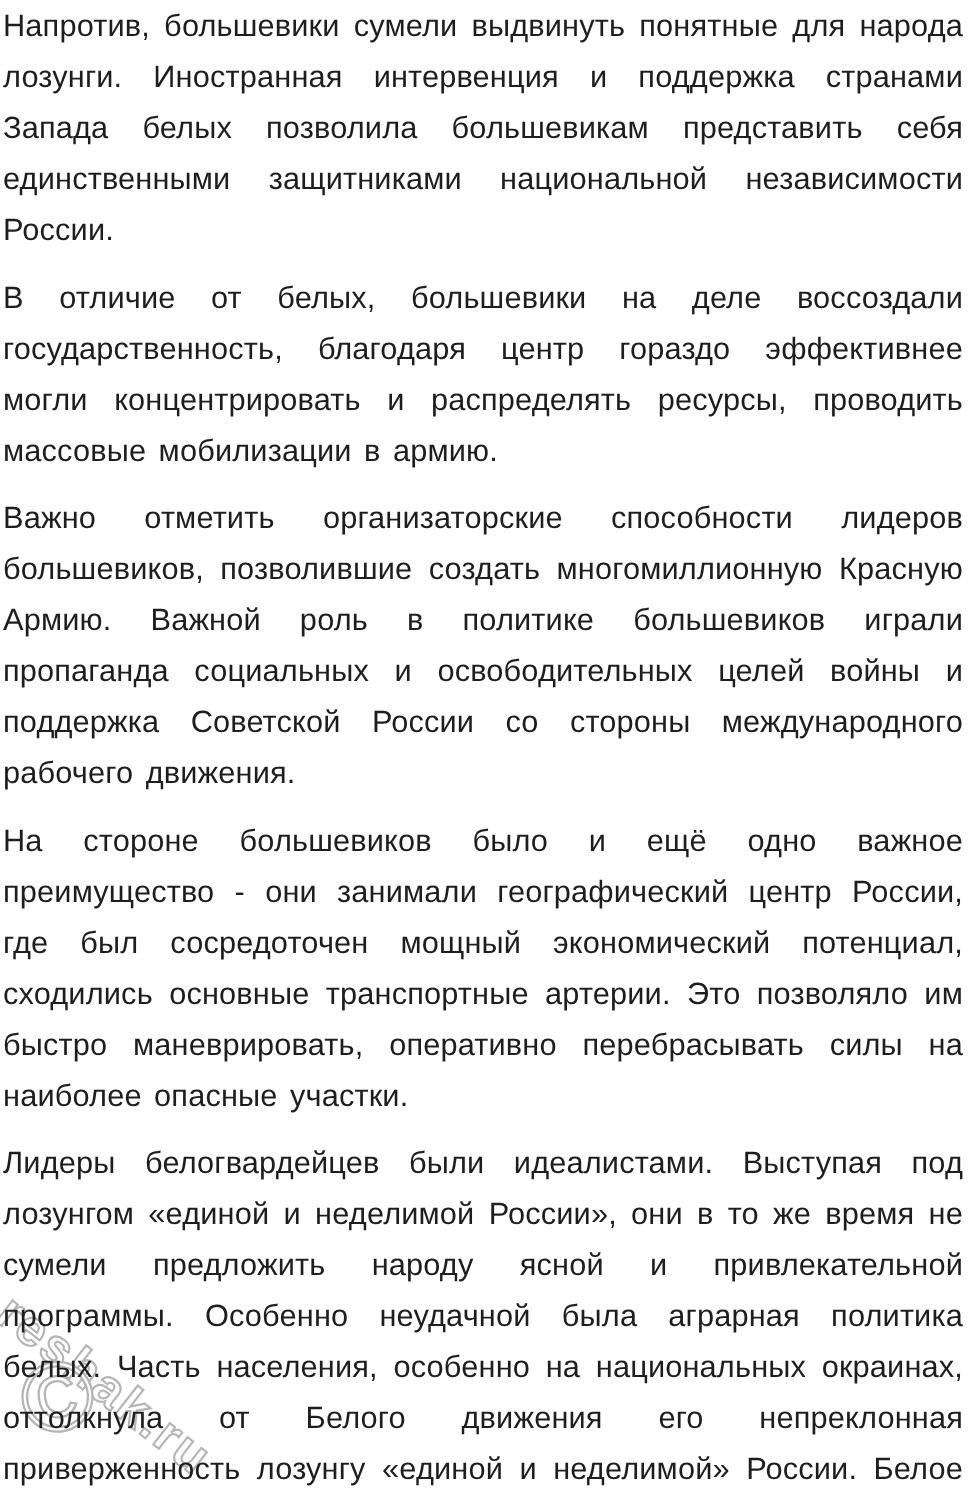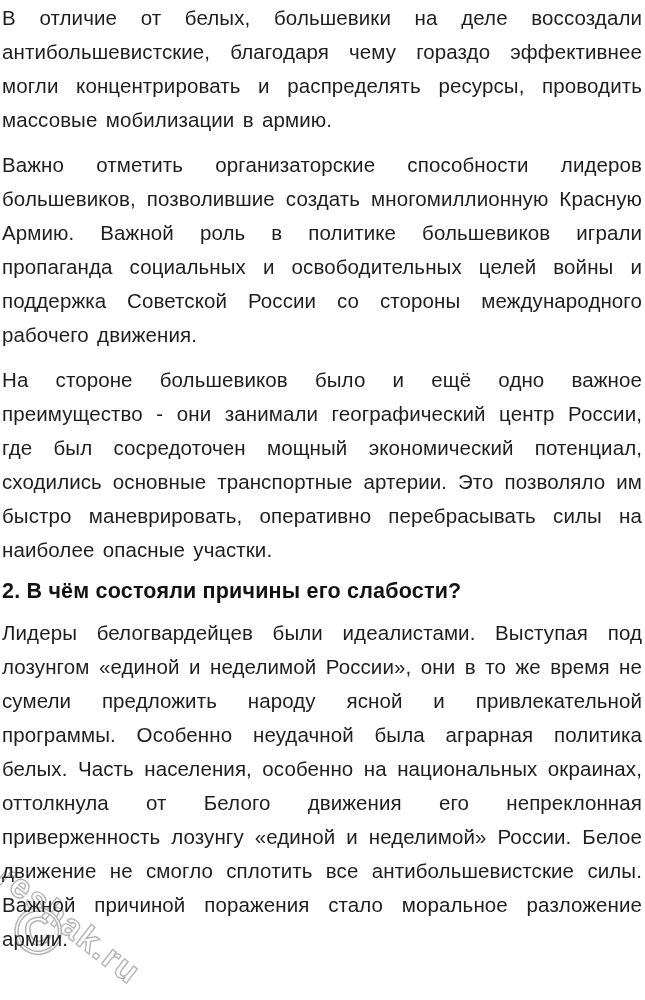--- a/index.html
+++ b/index.html
@@ -84,20 +84,20 @@
 <body>
 
 <div class="page">
 
   <div class="watermark" aria-hidden="true">
     <span class="wm-text" style="-webkit-text-stroke-color: rgb(181, 181, 181);">reshak.ru</span>
     <span class="wm-copy" style="-webkit-text-stroke-color: rgb(181, 181, 181);">©</span>
   </div>
 
   <div class="text-layer">
-    <p class="para">В отличие от белых, большевики на деле воссоздали антибольшевистские, благодаря чему гораздо эффективнее могли концентрировать и распределять ресурсы, проводить массовые мобилизации в армию.</p>
+    <p class="para">Напротив, большевики сумели выдвинуть понятные для народа лозунги. Иностранная интервенция и поддержка странами Запада белых позволила большевикам представить себя единственными защитниками национальной независимости России.</p>
+    <p class="para">В отличие от белых, большевики на деле воссоздали государственность, благодаря центр гораздо эффективнее могли концентрировать и распределять ресурсы, проводить массовые мобилизации в армию.</p>
     <p class="para">Важно отметить организаторские способности лидеров большевиков, позволившие создать многомиллионную Красную Армию. Важной роль в политике большевиков играли пропаганда социальных и освободительных целей войны и поддержка Советской России со стороны международного рабочего движения.</p>
     <p class="para">На стороне большевиков было и ещё одно важное преимущество - они занимали географический центр России, где был сосредоточен мощный экономический потенциал, сходились основные транспортные артерии. Это позволяло им быстро маневрировать, оперативно перебрасывать силы на наиболее опасные участки.</p>
-    <h2 class="heading">2. В чём состояли причины его слабости?</h2>
     <p class="para last">Лидеры белогвардейцев были идеалистами. Выступая под лозунгом «единой и неделимой России», они в то же время не сумели предложить народу ясной и привлекательной программы. Особенно неудачной была аграрная политика белых. Часть населения, особенно на национальных окраинах, оттолкнула от Белого движения его непреклонная приверженность лозунгу «единой и неделимой» России. Белое движение не смогло сплотить все антибольшевистские силы. Важной причиной поражения стало моральное разложение армии.</p>
   </div>
 
 </div>
 
 </body></html>

